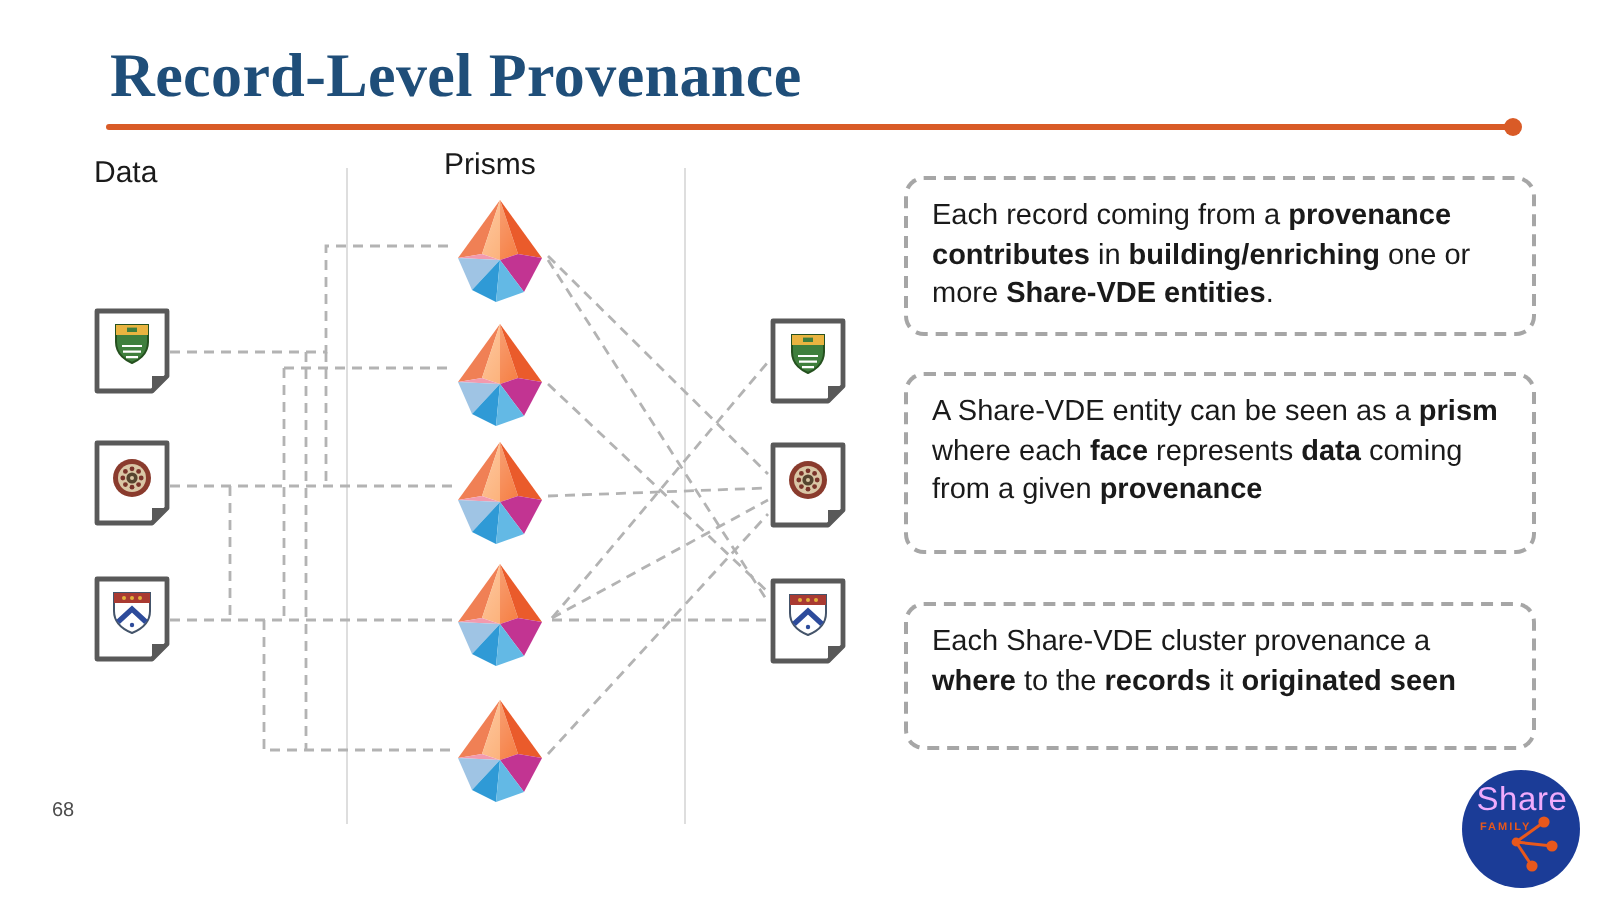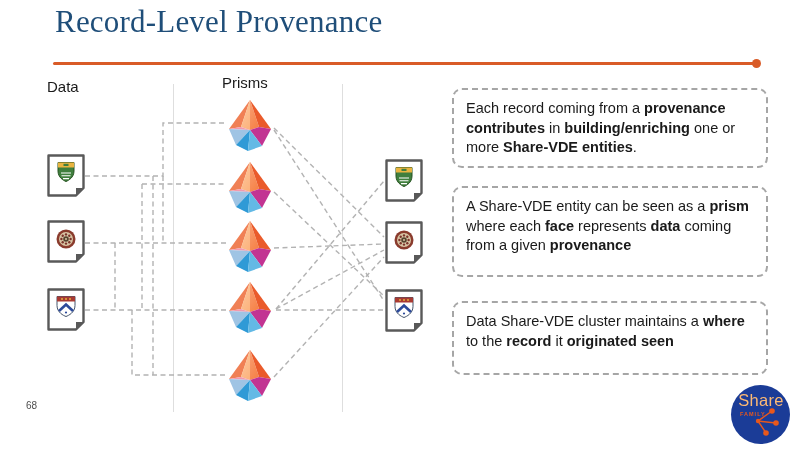--- a/index.html
+++ b/index.html
@@ -3,22 +3,22 @@
 <meta charset="utf-8">
 <style>
   * { margin:0; padding:0; box-sizing:border-box; }
   html,body { background:#e8e8e8; }
   .slide {
     position:relative; width:800px; height:450px; background:#ffffff;
     overflow:hidden; font-family:"Liberation Sans", sans-serif; margin:0 auto;
   }
   
   .title {
-    position:absolute; left:55px; top:4px; width:700px;
-    font-family:"Liberation Serif", serif; font-weight:400;
+    position:absolute; left:55px; top:20px; width:700px;
+    font-family:"Liberation Serif", serif; font-weight:700;
     font-size:31px; color:#1F4E79; letter-spacing:0.2px;
   }
   .title-rule {
     position:absolute; left:53px; top:62px; width:704px; height:3px;
     background:#D95B27; border-radius:2px;
   }
   .title-rule-dot {
     position:absolute; left:752px; top:59px; width:9px; height:9px;
     border-radius:50%; background:#D95B27;
   }
@@ -49,21 +49,21 @@
   .co2 { top:186px; height:91px; }
   .co3 { top:301px; height:74px; }
   
   .pagenum { position:absolute; left:26px; top:400px; font-size:10px; color:#4d4d4d; }
   .logo {
     position:absolute; left:731px; top:385px; width:59px; height:59px;
     border-radius:50%; background:#1B3C97;
   }
   .logo .brand {
     position:absolute; left:6px; top:6px; width:48px; text-align:center;
-    color:#fdba74; font-size:16.5px; letter-spacing:0.3px; font-weight:400;
+    color:#f0abfc; font-size:16.5px; letter-spacing:0.3px; font-weight:400;
   }
   .logo .family {
     position:absolute; left:9px; top:26px;
     color:#E8581C; font-size:5.5px; font-weight:700; letter-spacing:1px;
   }
   .logo svg { position:absolute; left:0; top:0; }
 </style>
 </head>
 <body>
 
@@ -283,21 +283,21 @@
     </svg>
   </div>
 
   <div class="callout co2">
     <div class="rich"><span>A Share-VDE entity can be seen as a </span><strong>prism</strong><span> where each </span><strong>face</strong><span> represents </span><strong>data</strong><span> coming from a given </span><strong>provenance</strong></div>
   </div>
   <div class="callout co1">
     <div class="rich"><span>Each record coming from a </span><strong>provenance contributes</strong><span> in </span><strong>building/enriching</strong><span> one or more </span><strong>Share-VDE entities</strong><span>.</span></div>
   </div>
   <div class="callout co3">
-    <div class="rich"><span>Data Share-VDE cluster maintains a </span><strong>where</strong><span> to the </span><strong>record</strong><span> it </span><strong>originated seen</strong></div>
+    <div class="rich"><span>Each Share-VDE cluster provenance a </span><strong>where</strong><span> to the </span><strong>records</strong><span> it </span><strong>originated seen</strong></div>
   </div>
 
   <div class="pagenum">68</div>
 
   <div class="logo">
     <svg width="59" height="59" viewBox="0 0 59 59">
       <g stroke="#E8581C" stroke-width="1.5">
         <line x1="27" y1="36" x2="41" y2="26"></line>
         <line x1="27" y1="36" x2="45" y2="38"></line>
         <line x1="27" y1="36" x2="35" y2="48"></line>

